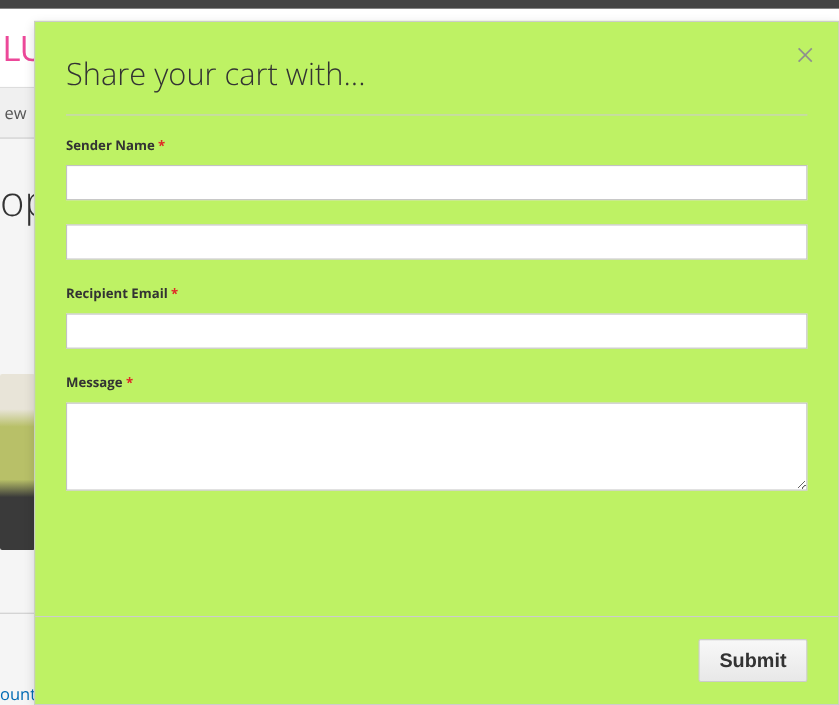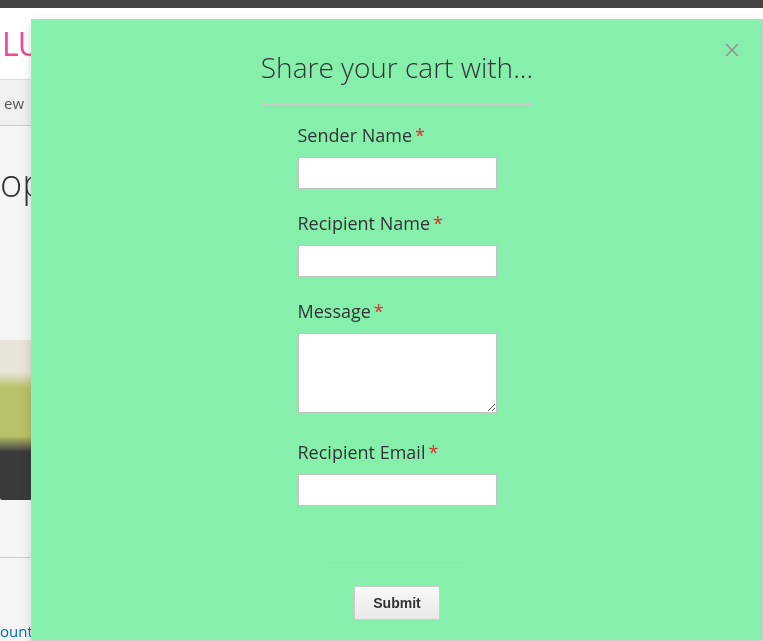--- a/index.html
+++ b/index.html
@@ -63,26 +63,25 @@
       border-bottom: 1px solid #ccc;
     }
     .bg-link {
       position: absolute; left: 0; bottom: 0;
       color: #006bb4; font-size: 15px;
       padding-bottom: 0;
     }
     .overlay {
       position: absolute;
       left: 31px; right: 0; top: 19px; bottom: 0;
-      background: #86efac;
+      background: #bef264;
       border: 1px solid #ccc;
       box-shadow: 0 3px 10px rgba(0,0,0,0.15);
       display: flex;
       flex-direction: column;
-      align-items: center;
     }
     .modal-header {
       padding: 28px 28px 18px 28px;
       border-bottom: 1px solid #ccc;
       margin: 0 28px;
       padding-left: 0; padding-right: 0;
       position: relative;
     }
     .modal-title {
       font-size: 28px;
@@ -107,22 +106,22 @@
     .intro {
       font-size: 14.5px;
       font-weight: 700;
       color: #333;
       line-height: 1.4;
       margin-bottom: 24px;
     }
     .field { margin-bottom: 22px; }
     .field label {
       display: block;
-      font-size: 18px;
-      font-weight: 400;
+      font-size: 12px;
+      font-weight: 700;
       color: #333;
       margin-bottom: 10px;
     }
     .req { color: #e02b27; margin-left: 3px; }
     .field input, .field textarea {
       width: 100%;
       border: 1px solid #c2c2c2;
       background: #fff;
       padding: 7px 10px;
       font-size: 14px;
@@ -136,21 +135,21 @@
     .modal-footer {
       border-top: 1px solid #ccc;
       padding: 20px 28px;
       display: flex;
       justify-content: flex-end;
     }
     .submit-btn {
       background: #eee;
       border: 1px solid #ccc;
       color: #333;
-      font-size: 14px;
+      font-size: 18px;
       font-weight: 600;
       padding: 8px 18px;
       cursor: pointer;
       background-image: linear-gradient(#f8f8f8,#e8e8e8);
       border-radius: 2px;
     }
   </style>
 </head>
 <body>
 
@@ -193,36 +192,33 @@
   <div class="modal-body">
 
     <div class="field">
       <label>
         <span>Sender Name</span><span class="req">*</span>
       </label>
       <input type="text" value="" style="">
     </div>
 
     <div class="field">
+      <input type="text" value="" style="">
+    </div>
+
+    <div class="field">
       <label>
-        <span>Recipient Name</span><span class="req">*</span>
+        <span>Recipient Email</span><span class="req">*</span>
       </label>
       <input type="text" value="" style="">
     </div>
 
     <div class="field">
       <label>
         <span>Message</span><span class="req">*</span>
       </label>
       <textarea style=""></textarea>
     </div>
-
-    <div class="field">
-      <label>
-        <span>Recipient Email</span><span class="req">*</span>
-      </label>
-      <input type="text" value="" style="">
-    </div>
   </div>
   <div class="modal-footer">
     <button class="submit-btn">Submit</button>
   </div>
 </div>
 
 </body></html>

